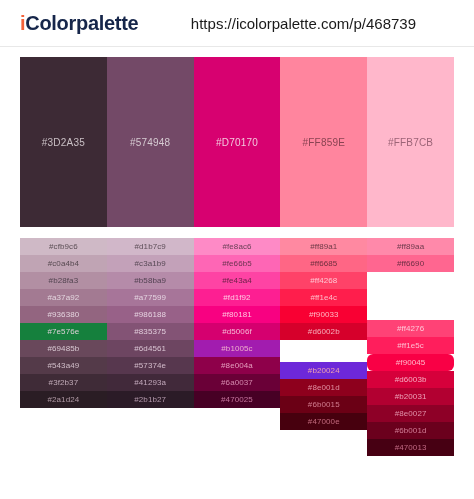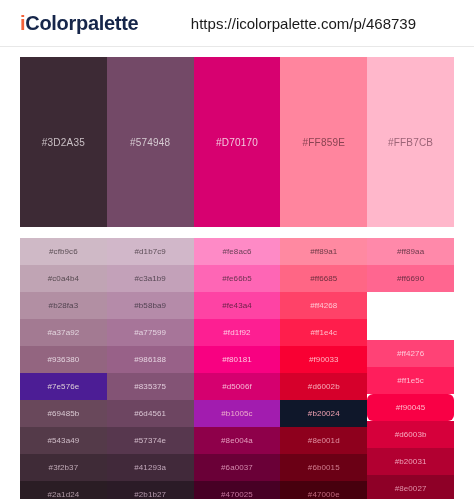--- a/index.html
+++ b/index.html
@@ -69,21 +69,21 @@
   .grid {
     display: flex;
     width: 100%;
   }
   .grid-col {
     flex: 1 1 0;
     display: flex;
     flex-direction: column;
   }
   .grid-cell {
-    height: 27px;
+    height: 17px;
     display: flex;
     align-items: center;
     justify-content: center;
     font-size: 8px;
     letter-spacing: 0.1px;
     white-space: nowrap;
   }
 
   .footer-space {
     height: 14px;
@@ -130,21 +130,21 @@
         </div>
         <div class="grid-cell" style="background: rgb(178, 143, 163);">
           <span style="color: rgb(82, 68, 80);">#b28fa3</span>
         </div>
         <div class="grid-cell" style="background: rgb(163, 122, 146);">
           <span style="color: rgb(226, 213, 221);">#a37a92</span>
         </div>
         <div class="grid-cell" style="background: rgb(147, 101, 128);">
           <span style="color: rgb(227, 211, 221);">#936380</span>
         </div>
-        <div class="grid-cell" style="background: #4c1d95;">
+        <div class="grid-cell" style="background: #15803d;">
           <span style="color: rgb(222, 208, 216);">#7e576e</span>
         </div>
         <div class="grid-cell" style="background: rgb(105, 72, 91);">
           <span style="color: rgb(217, 201, 210);">#69485b</span>
         </div>
         <div class="grid-cell" style="background: rgb(84, 58, 73);">
           <span style="color: rgb(207, 188, 199);">#543a49</span>
         </div>
         <div class="grid-cell" style="background: rgb(63, 43, 55);">
           <span style="color: rgb(191, 169, 182);">#3f2b37</span>
@@ -229,21 +229,21 @@
         </div>
         <div class="grid-cell" style="background: rgb(255, 30, 76);">
           <span style="color: rgb(255, 190, 203);">#ff1e4c</span>
         </div>
         <div class="grid-cell" style="background: rgb(249, 0, 51);">
           <span style="color: rgb(255, 183, 195);">#f90033</span>
         </div>
         <div class="grid-cell" style="background: rgb(214, 0, 43);">
           <span style="color: rgb(247, 172, 186);">#d6002b</span>
         </div>
-        <div class="grid-cell" style="background: #0f172a;">
+        <div class="grid-cell" style="background: #6d28d9; margin-top: 22px;">
           <span style="color: rgb(237, 160, 176);">#b20024</span>
         </div>
         <div class="grid-cell" style="background: rgb(142, 0, 29);">
           <span style="color: rgb(224, 143, 161);">#8e001d</span>
         </div>
         <div class="grid-cell" style="background: rgb(107, 0, 21);">
           <span style="color: rgb(209, 124, 143);">#6b0015</span>
         </div>
         <div class="grid-cell" style="background: rgb(71, 0, 14);">
           <span style="color: rgb(193, 104, 124);">#47000e</span>

